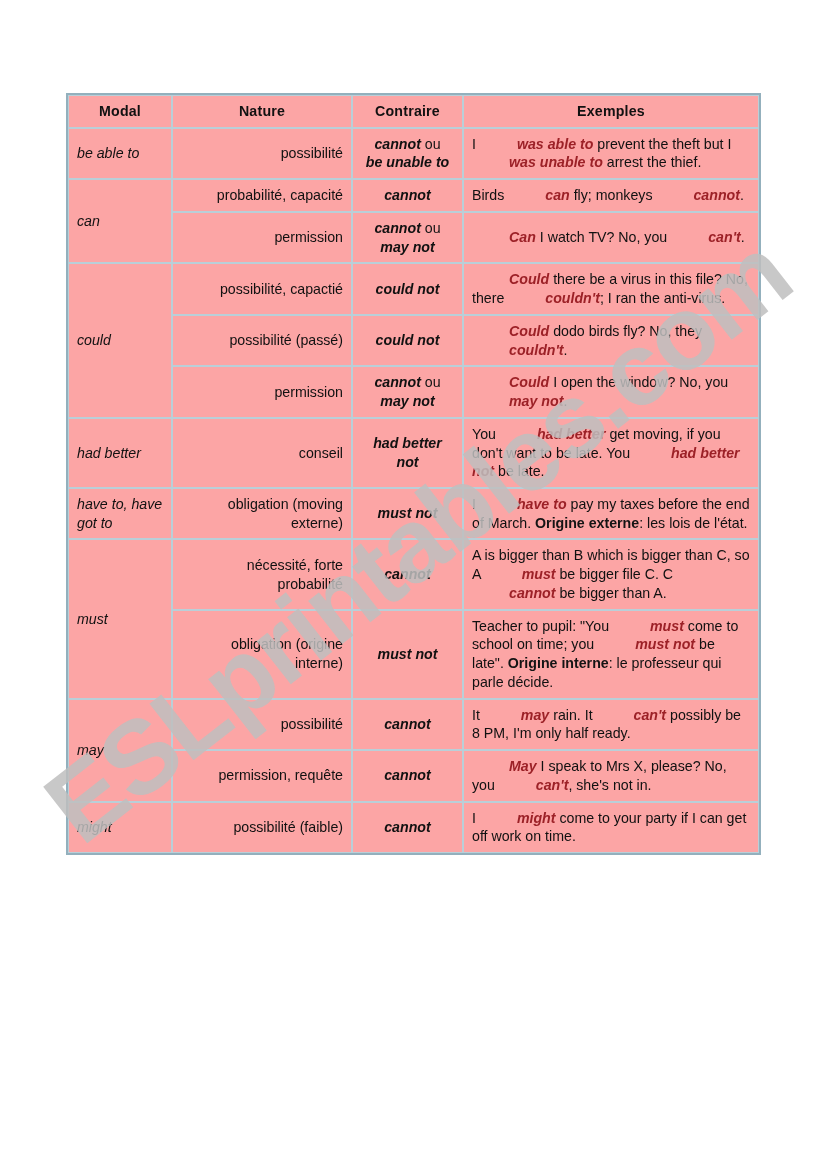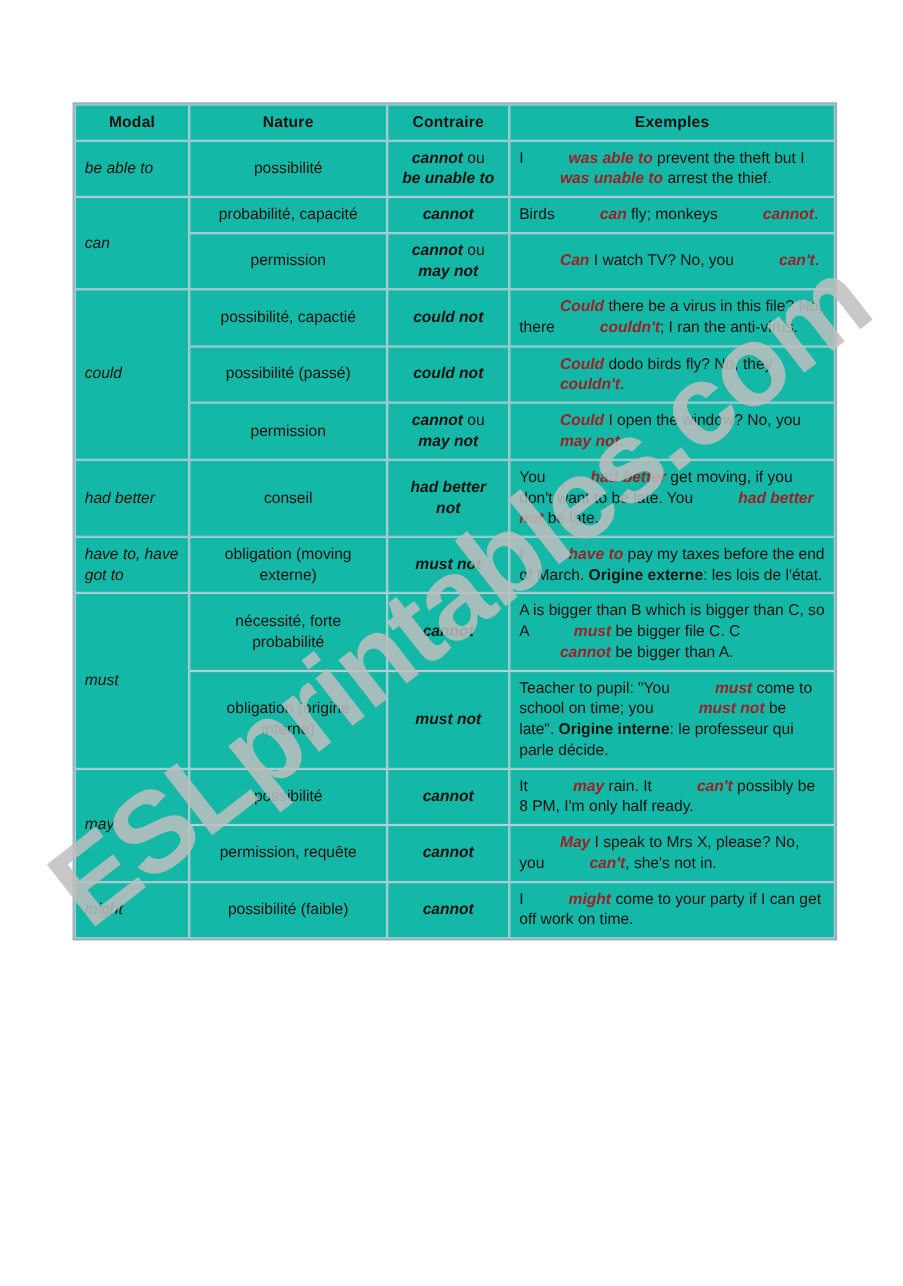--- a/index.html
+++ b/index.html
@@ -60,21 +60,21 @@
     border-spacing: 0;
     table-layout: fixed;
     background: transparent;
   }
 
   table.modals td,
   table.modals th {
     border: 1px solid #b9cfd8;
     padding: 6px 8px;
     vertical-align: middle;
-    background: #14b8a6;
+    background: #fca5a5;
     font-size: 14.2px;
     line-height: 1.32;
     color: #111111;
   }
 
   
   table.modals {
     outline: 2px solid #93b0bd;
     outline-offset: 0px;
   }
@@ -99,21 +99,21 @@
     color: #9c2127;
     font-style: italic;
     font-weight: normal;
     font-size: 14.5px;
     text-align: left;
     padding-left: 10px;
     line-height: 1.45;
   }
   td.nature {
     color: #141414;
-    text-align: center;
+    text-align: right;
     font-size: 14.2px;
   }
   td.contraire {
     color: #9c2127;
     font-style: italic;
     font-weight: bold;
     font-size: 14px;
     text-align: center;
     padding-left: 10px;
     line-height: 1.45;

